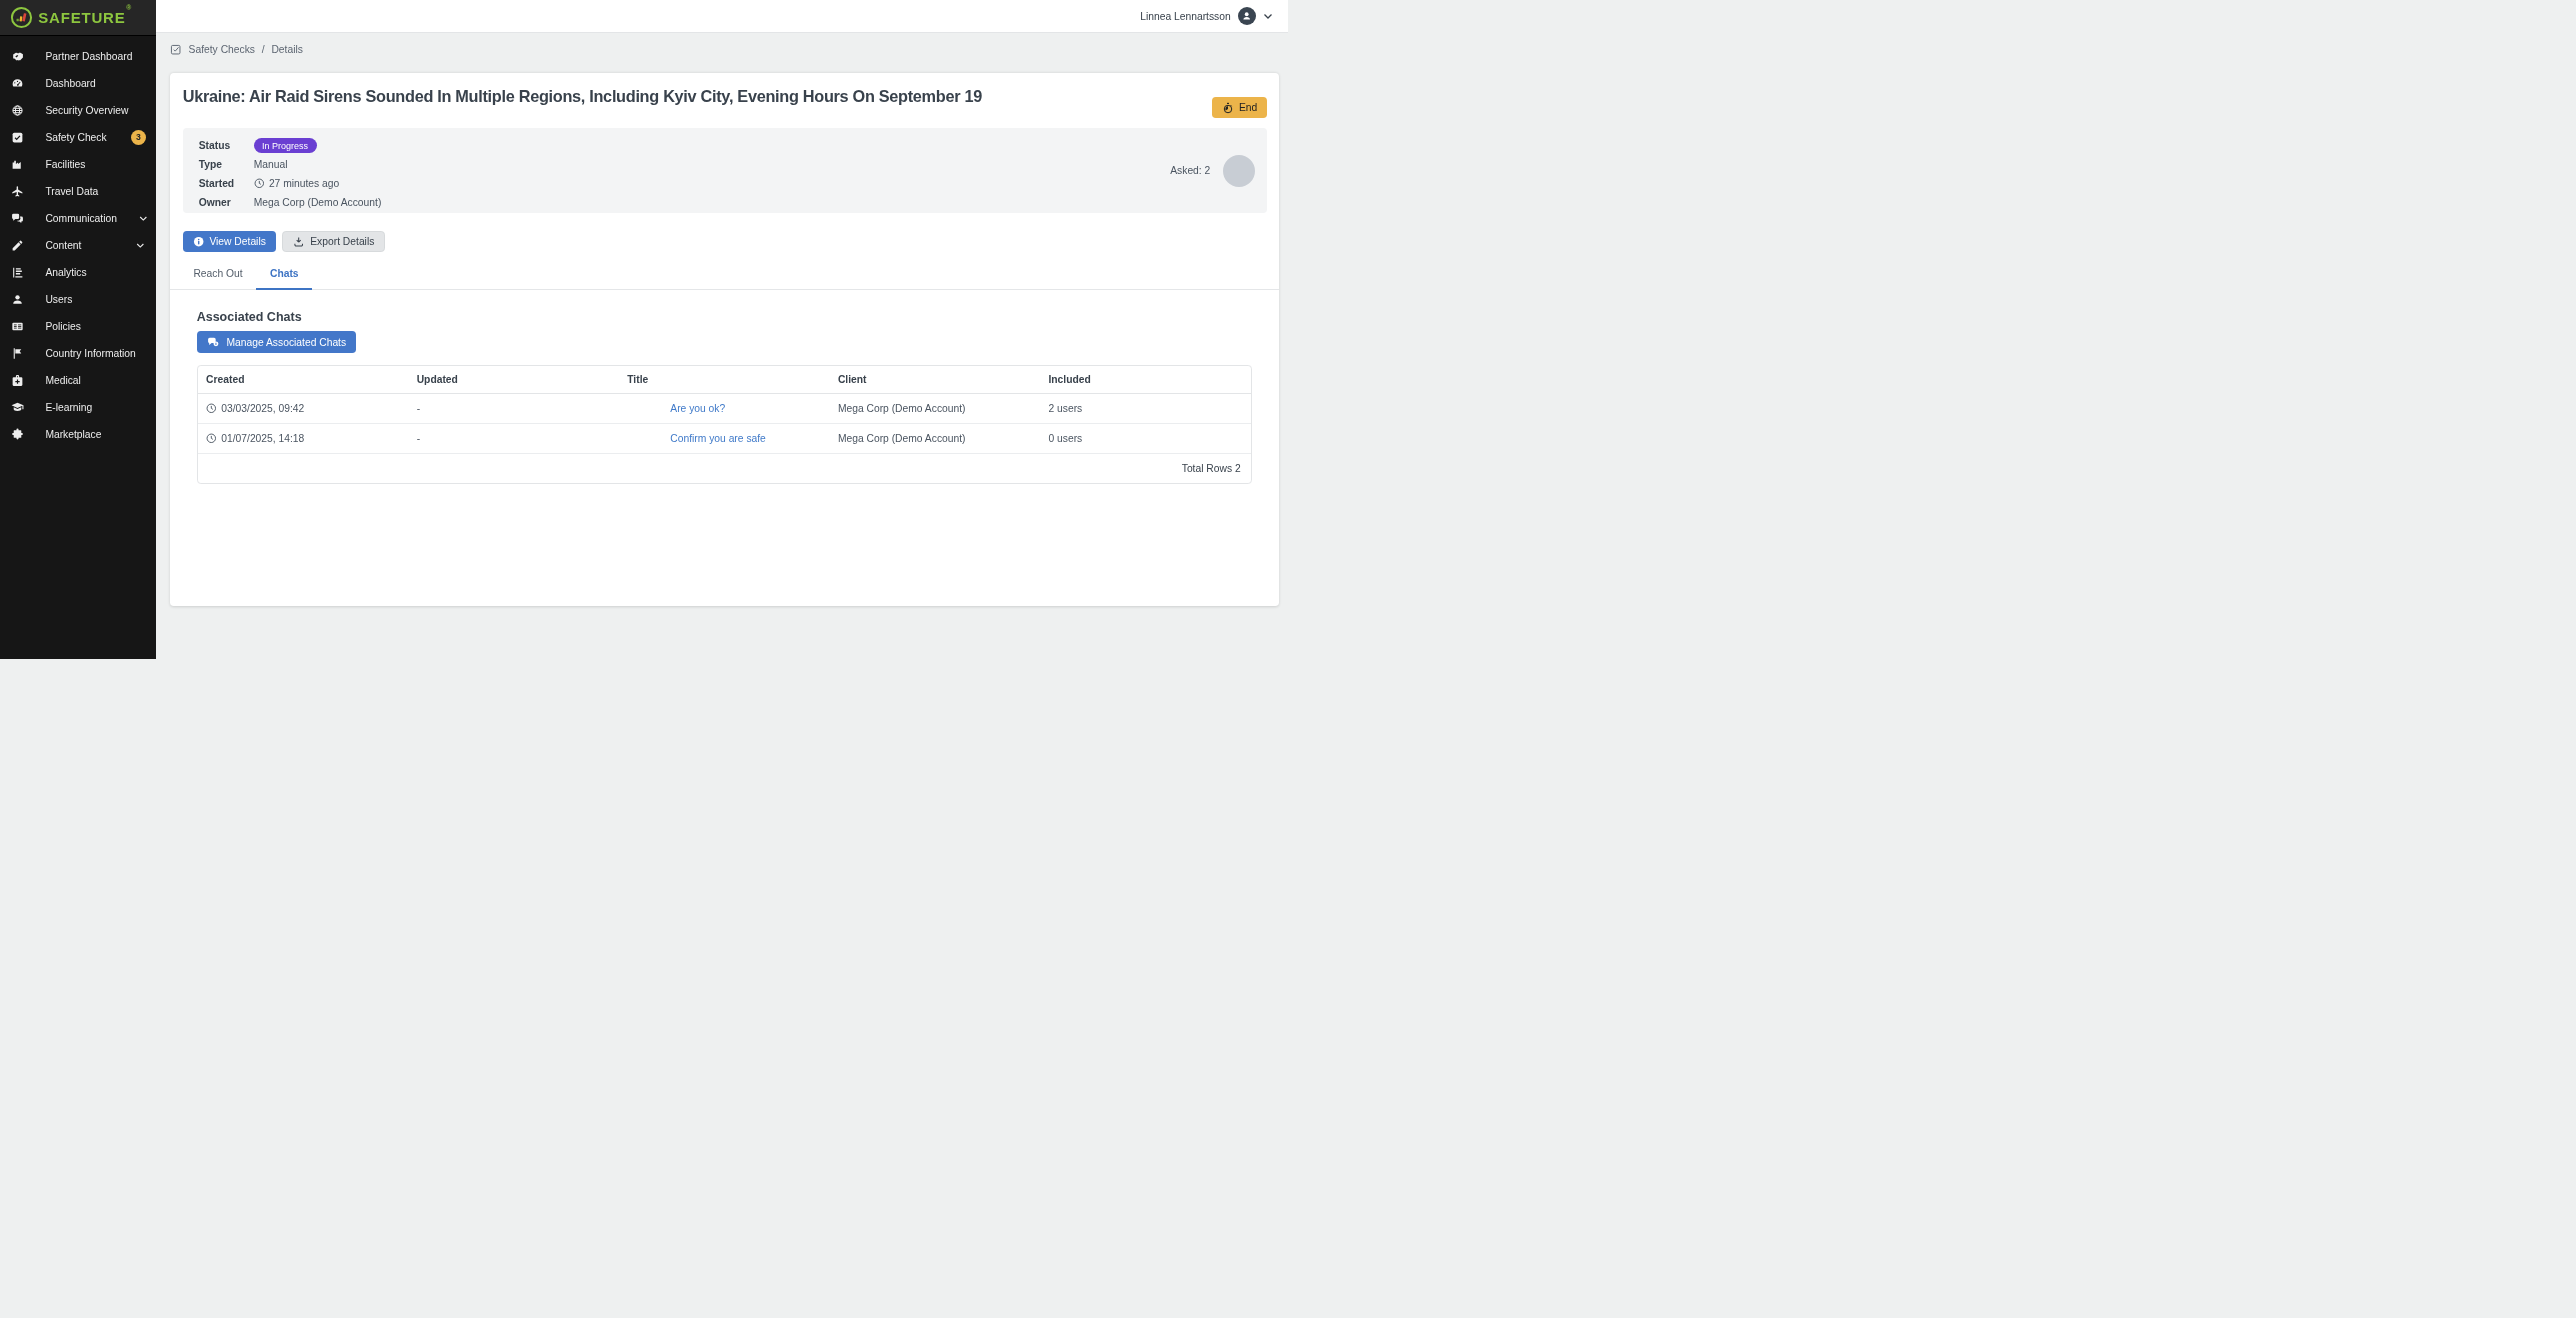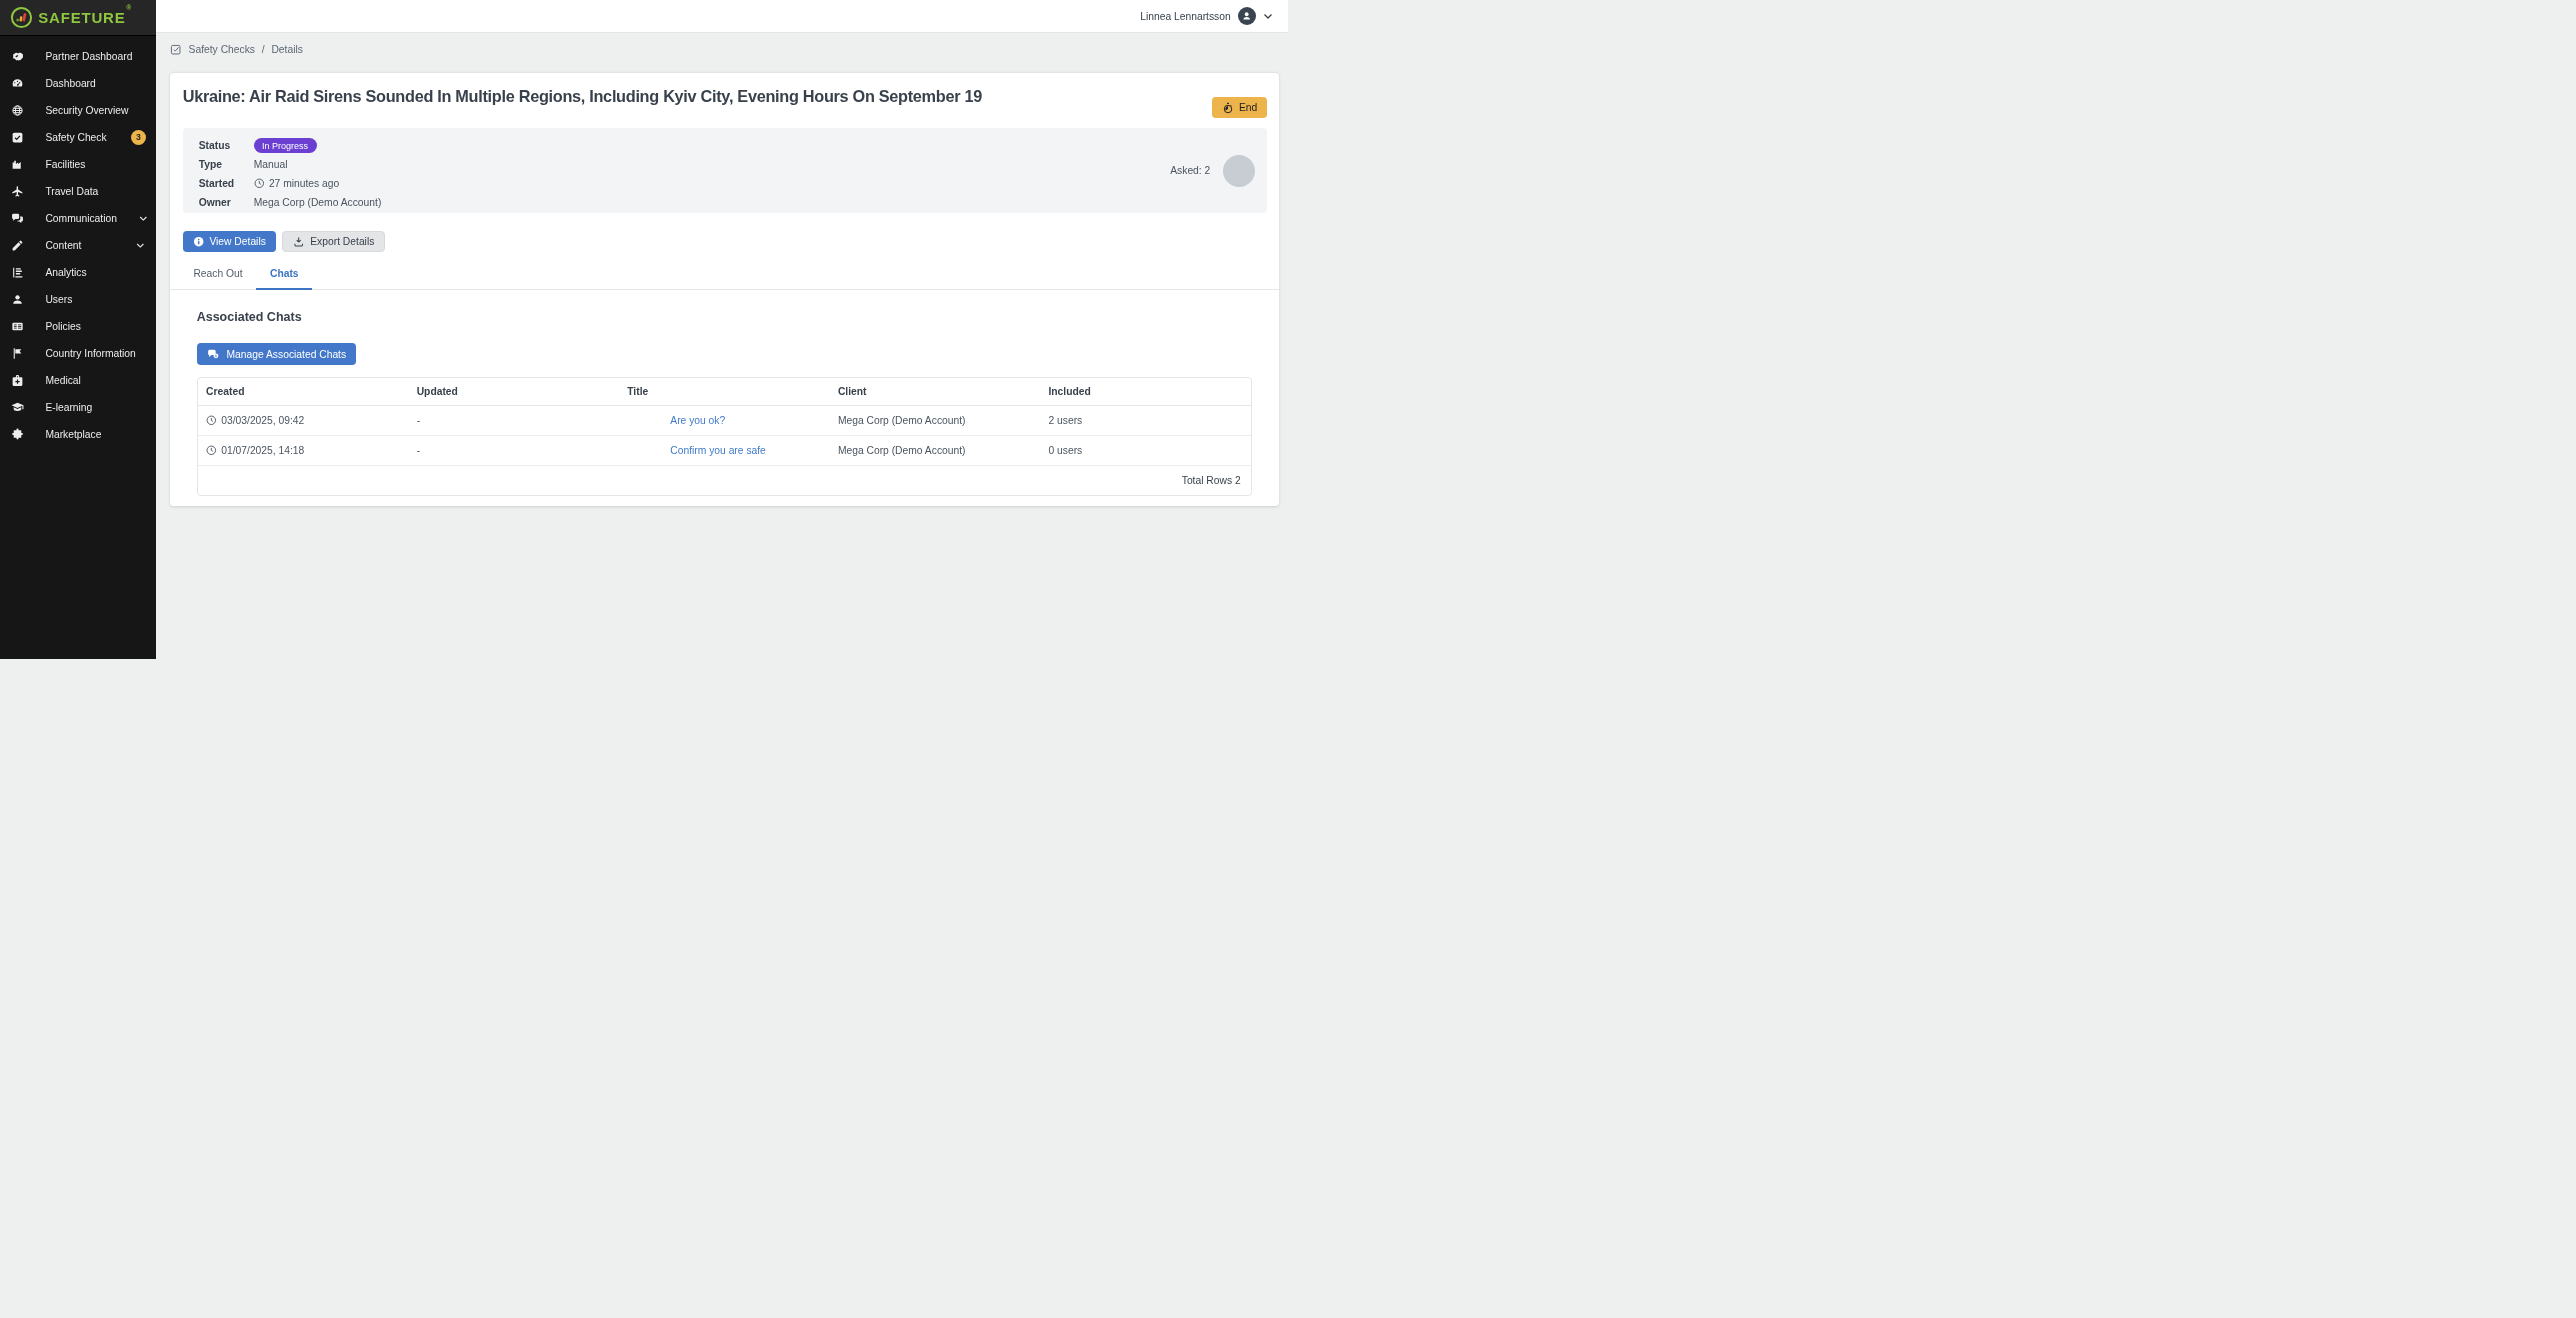--- a/index.html
+++ b/index.html
@@ -47,21 +47,21 @@
   }
   
   .main { position:absolute; left:156px; top:33px; right:0; bottom:0; }
   .breadcrumb {
     display:flex; align-items:center; gap:6.8px; margin:10.6px 0 0 14.4px;
     font-size:10.3px; color:#5c6571;
   }
   .crumb { cursor:pointer; }
   .crumb-sep { color:#5c6571; }
   .card {
-    position:absolute; left:13.7px; top:40px; width:1109px; height:433px;
+    position:absolute; left:13.7px; top:40px; width:1109px; height:533px;
     background:#fff; border-radius:3.8px; box-shadow:0 0.8px 3px rgba(0,0,0,.14);
   }
   .card-header { display:flex; justify-content:space-between; align-items:flex-start; padding:14.4px 11.4px 0 13px; }
   .page-title { font-size:16.3px; font-weight:bold; color:#39424c; letter-spacing:-0.3px; }
   .btn-end {
     display:flex; align-items:center; gap:4.6px; background:#ecb44a; color:#222;
     border:none; border-radius:3.8px; height:20.5px; padding:0 10px; font-size:10.3px;
     font-family:inherit; cursor:pointer; flex:0 0 auto; margin-top:10px;
   }
   .info-panel {
@@ -98,21 +98,21 @@
   .tab {
     padding:8.4px 13.7px 9px; font-size:10.3px; color:#545e6a; cursor:pointer;
     border-bottom:2.3px solid transparent; margin-bottom:-0.8px;
   }
   .tab.active { color:#3e74c4; font-weight:bold; border-bottom-color:#3e74c4; }
   .section { margin:20px 27px 0 27px; }
   .section-heading { font-size:12.5px; font-weight:bold; color:#39424c; }
   .btn-manage {
     display:flex; align-items:center; gap:6.8px; background:#4377c9; color:#fff;
     border:none; border-radius:3.8px; height:22px; padding:0 10px; font-size:10.3px;
-    font-family:inherit; cursor:pointer; margin-top:19px;
+    font-family:inherit; cursor:pointer; margin-top:7px;
   }
   .chat-table { margin-top:11.4px; width:1055px; border:0.8px solid #e3e5e7; border-radius:3.8px; overflow:hidden; }
   .t-head, .t-row {
     display:grid; grid-template-columns:repeat(5, 1fr); align-items:center;
   }
   .t-head { height:28px; border-bottom:0.8px solid #e3e5e7; }
   .t-head .t-cell { font-weight:bold; font-size:10.3px; color:#39424c; }
   .t-cell { padding-left:8.4px; font-size:10.3px; color:#4a5460; display:flex; align-items:center; gap:4.6px; }
   .t-row { height:30px; border-bottom:0.8px solid #ebedef; }
   .t-link { color:#407ac9; cursor:pointer;margin-left:43px; }

